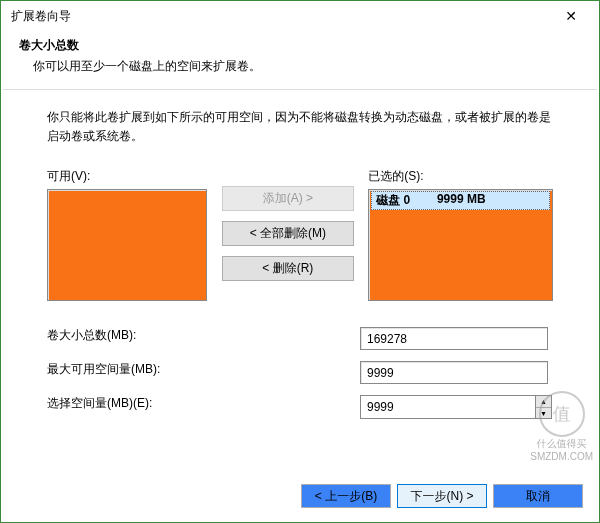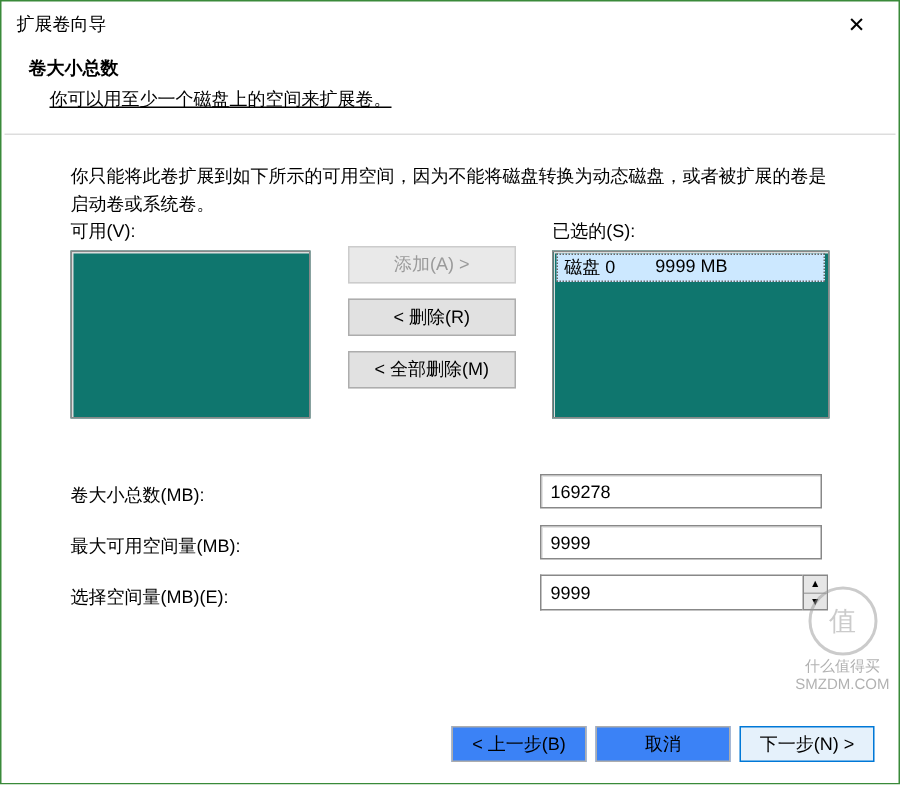--- a/index.html
+++ b/index.html
@@ -30,69 +30,71 @@
   .titlebar-title { flex: 1; font-size: 12px; }
   .close-btn {
     width: 40px; height: 28px;
     display: flex; align-items: center; justify-content: center;
     font-size: 14px; color: #000;
   }
   .header {
     padding: 6px 18px 14px 18px;
   }
   .header-title { font-weight: bold; font-size: 12px; }
-  .header-sub { margin-left: 14px; margin-top: 4px; text-decoration: underline; }
+  .header-sub { margin-left: 14px; margin-top: 4px; }
   .sep { border-top: 1px solid #ddd; margin: 0 2px; }
   .body {
     padding: 18px 46px 10px 46px;
   }
   .note { line-height: 1.6; }
   .lists-area {
     display: flex;
+    margin-top: 22px;
     gap: 5px;
   }
   .col-left { width: 165px; }
   .col-mid { width: 155px; display:flex; flex-direction:column; align-items:center; padding-top: 18px; gap:10px;}
   .col-right { width: 190px; }
   .list-label { margin-bottom: 4px; }
   .listbox {
     border: 1px solid #888;
     height: 112px;
-    background: #0f766e;
+    background: #f97316;
     box-shadow: inset 1px 1px 0 #ddd;
     font-family: Tahoma, sans-serif;
     font-size: 12px;
     padding: 1px 2px;
     overflow: hidden;
+    font-weight: bold;
   }
   .list-item {
     background: #cce8ff;
     border: 1px dotted #666;
     padding: 0 4px;
     display: flex;
     white-space: pre;
   }
   .wbtn {
-    width: 112px;
+    width: 132px;
     height: 25px;
     border: 1px solid #adadad;
     background: #e1e1e1;
     font-size: 12px;
     font-family: inherit;
     color: #000;
     display: flex;
     align-items: center;
     justify-content: center;
     padding: 0;
   }
   .wbtn.disabled { color: #9a9a9a; background: #e9e9e9; border-color:#ccc; }
   .fields { margin-top: 26px; }
   .field-row {
     display: flex;
-    align-items: flex-end;
+    align-items: flex-start;
     height: 34px;
   }
   .field-label { width: 313px; }
   .field-val {
     width: 188px; height: 23px;
     border: 1px solid #888;
     box-shadow: inset 1px 1px 0 #e4e4e4;
     padding: 2px 6px;
     background: #fff;
     display: flex;
@@ -178,22 +180,22 @@
     <div class="note">你只能将此卷扩展到如下所示的可用空间，因为不能将磁盘转换为动态磁盘，或者被扩展的卷是启动卷或系统卷。</div>
 
     <div class="lists-area">
       <div class="col-left">
         <div class="list-label">可用(V):</div>
         <div class="listbox"></div>
       </div>
 
       <div class="col-mid">
         <button class="wbtn disabled">添加(A) &gt;</button>
+        <button class="wbtn">&lt; 全部删除(M)</button>
         <button class="wbtn">&lt; 删除(R)</button>
-        <button class="wbtn">&lt; 全部删除(M)</button>
       </div>
 
       <div class="col-right">
         <div class="list-label">已选的(S):</div>
         <div class="listbox">
           <div class="list-item">
             <span>磁盘 0</span>
             <span>        </span>
             <span>9999 MB</span>
           </div>
@@ -218,22 +220,22 @@
             <button class="spin-b">▲</button>
             <button class="spin-b">▼</button>
           </div>
         </div>
       </div>
     </div>
   </div>
 
   <div class="footer">
     <button class="fbtn">&lt; 上一步(B)</button>
+    <button class="fbtn primary">下一步(N) &gt;</button>
     <button class="fbtn">取消</button>
-    <button class="fbtn primary">下一步(N) &gt;</button>
   </div>
 
   <div class="watermark">
     <div class="watermark-circle">值</div>
     <span>什么值得买</span>
     <span>SMZDM.COM</span>
   </div>
 
 </div>
 

